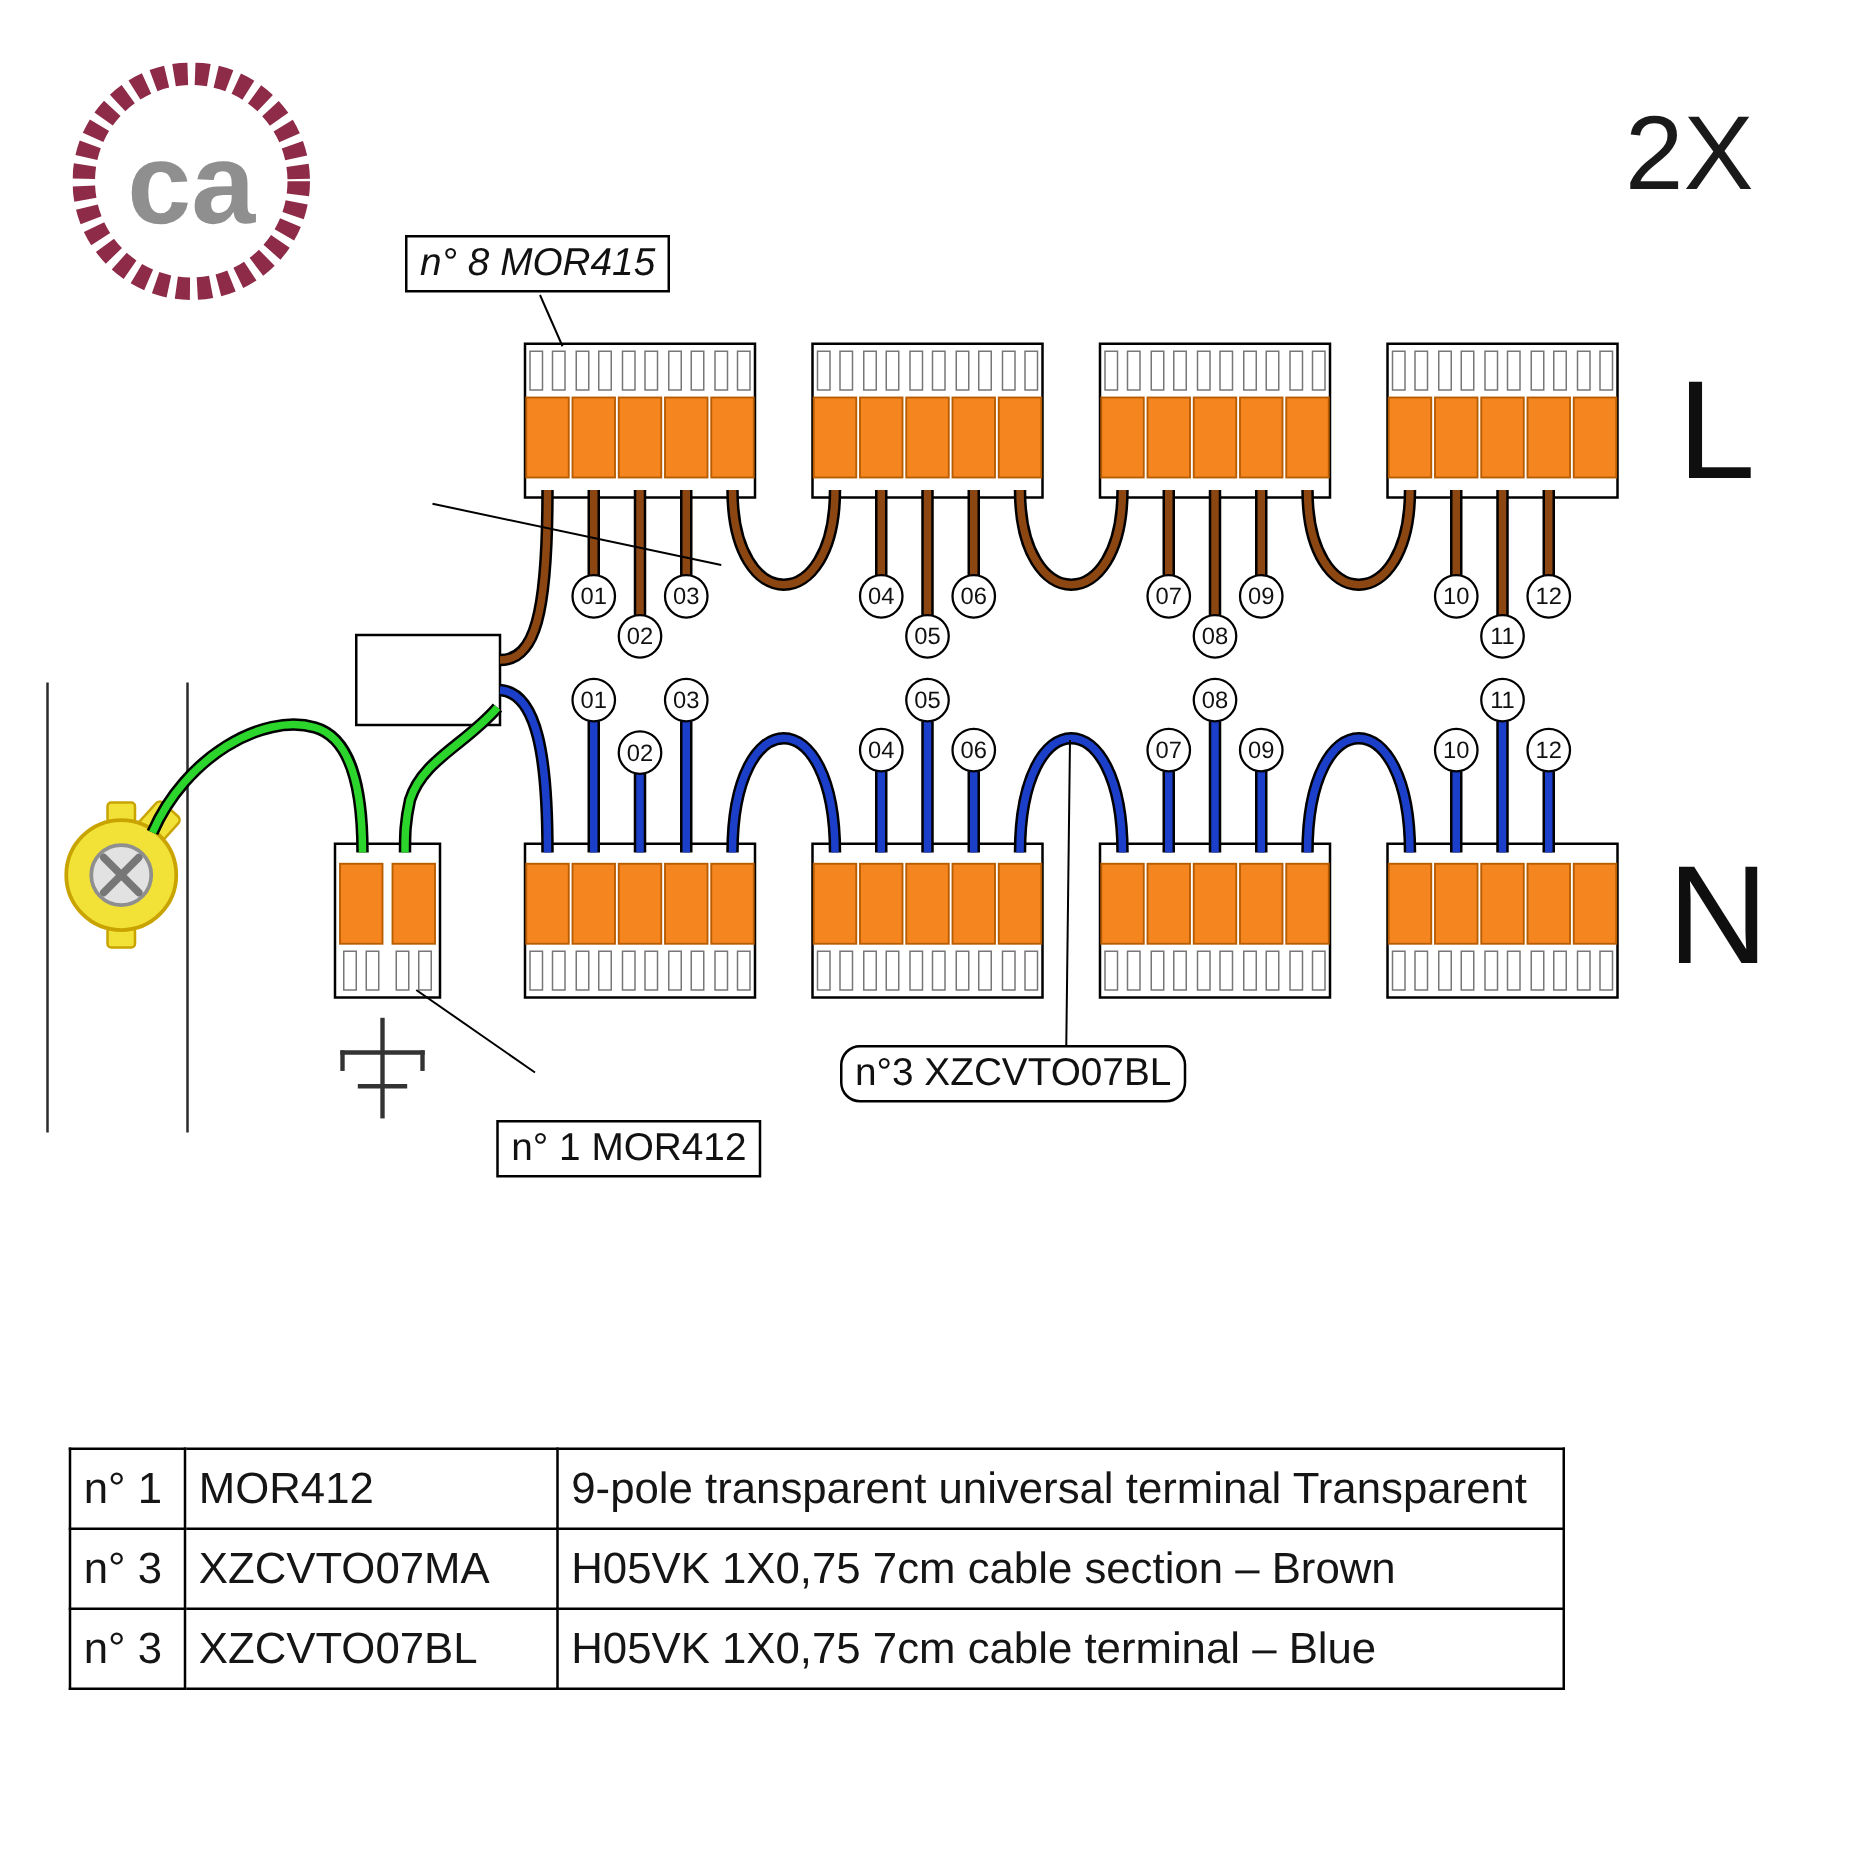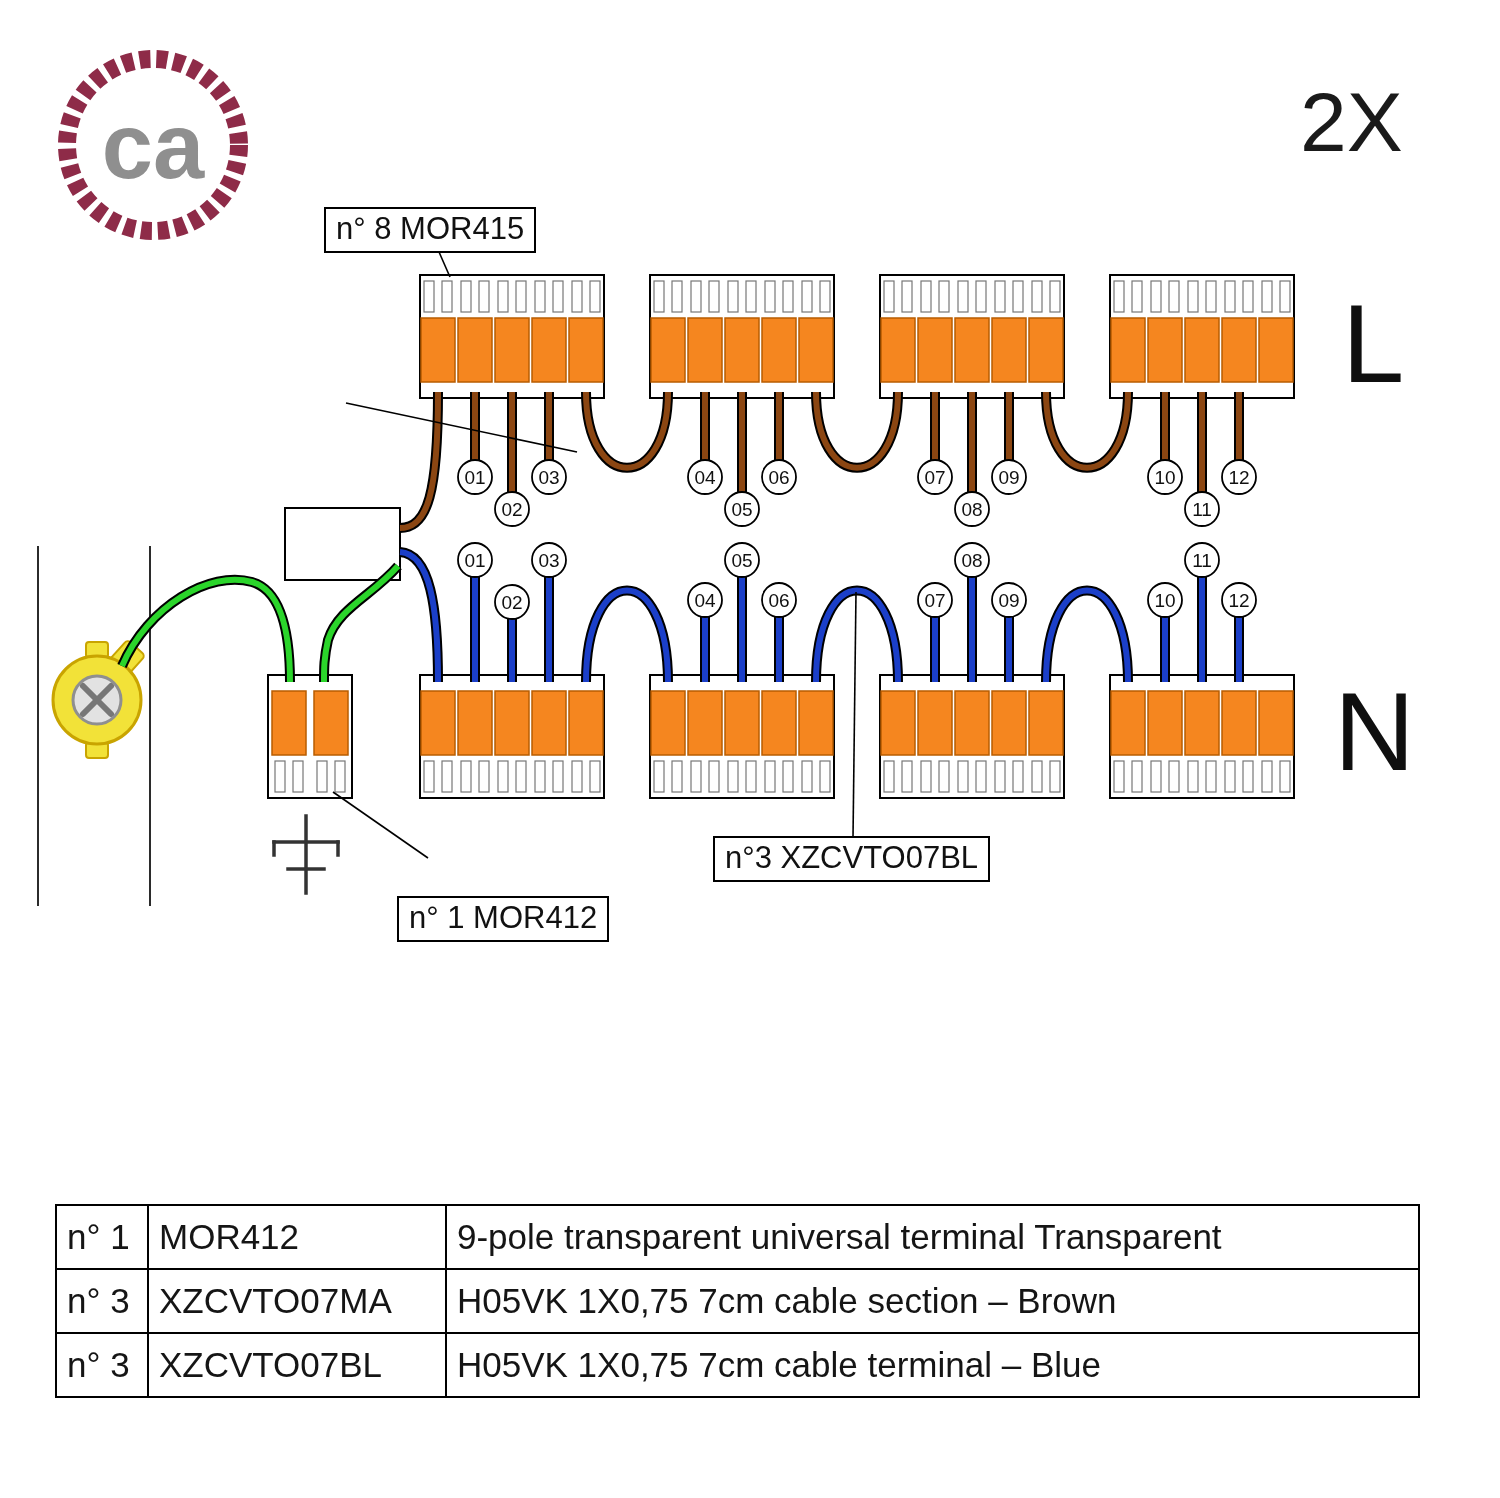--- a/index.html
+++ b/index.html
@@ -11,30 +11,30 @@
   .logo{position:absolute;left:58px;top:50px;width:190px;height:190px;}
   .logo-text{font-family:"Liberation Sans",sans-serif;font-weight:bold;fill:#8F8F8F;}
   .qty{position:absolute;left:1300px;top:74px;font-size:84px;color:#1a1a1a;}
   .line-letter{position:absolute;font-size:112px;color:#0f0f0f;line-height:1;}
   #letter-L{left:1342px;top:288px;}
   #letter-N{left:1334px;top:676px;}
   .callout{
     position:absolute;border:2px solid #000;background:#fff;
     font-size:31px;padding:2px 10px 4px 10px;white-space:nowrap;z-index:5;
   }
-  #callout-mor415{left:324px;top:207px;}
+  #callout-mor415{left:324px;top:188px;font-style:italic;}
   #callout-ma{left:46px;top:382px;}
-  #callout-bl{left:713px;top:836px;}
+  #callout-bl{left:672px;top:836px;border-radius:16px;}
   #callout-mor412{left:397px;top:896px;}
   #diagram-svg{position:absolute;left:0;top:0;}
   #diagram-svg text{font-family:"Liberation Sans",sans-serif;}
   .badge-label{font-size:19px;fill:#111;text-anchor:middle;}
   table.parts{
-    position:absolute;left:55px;top:1158px;width:1365px;
-    border-collapse:collapse;table-layout:fixed;margin-top:46px;
+    position:absolute;left:55px;top:1158px;width:1197px;
+    border-collapse:collapse;table-layout:fixed;
   }
   table.parts col.c1{width:92px;}
   table.parts col.c2{width:298px;}
   table.parts td{
     border:2px solid #000;font-size:35px;height:62px;
     padding:0 6px 0 10px;white-space:nowrap;overflow:hidden;color:#151515;
   }
 </style>
 </head>
 <body>

